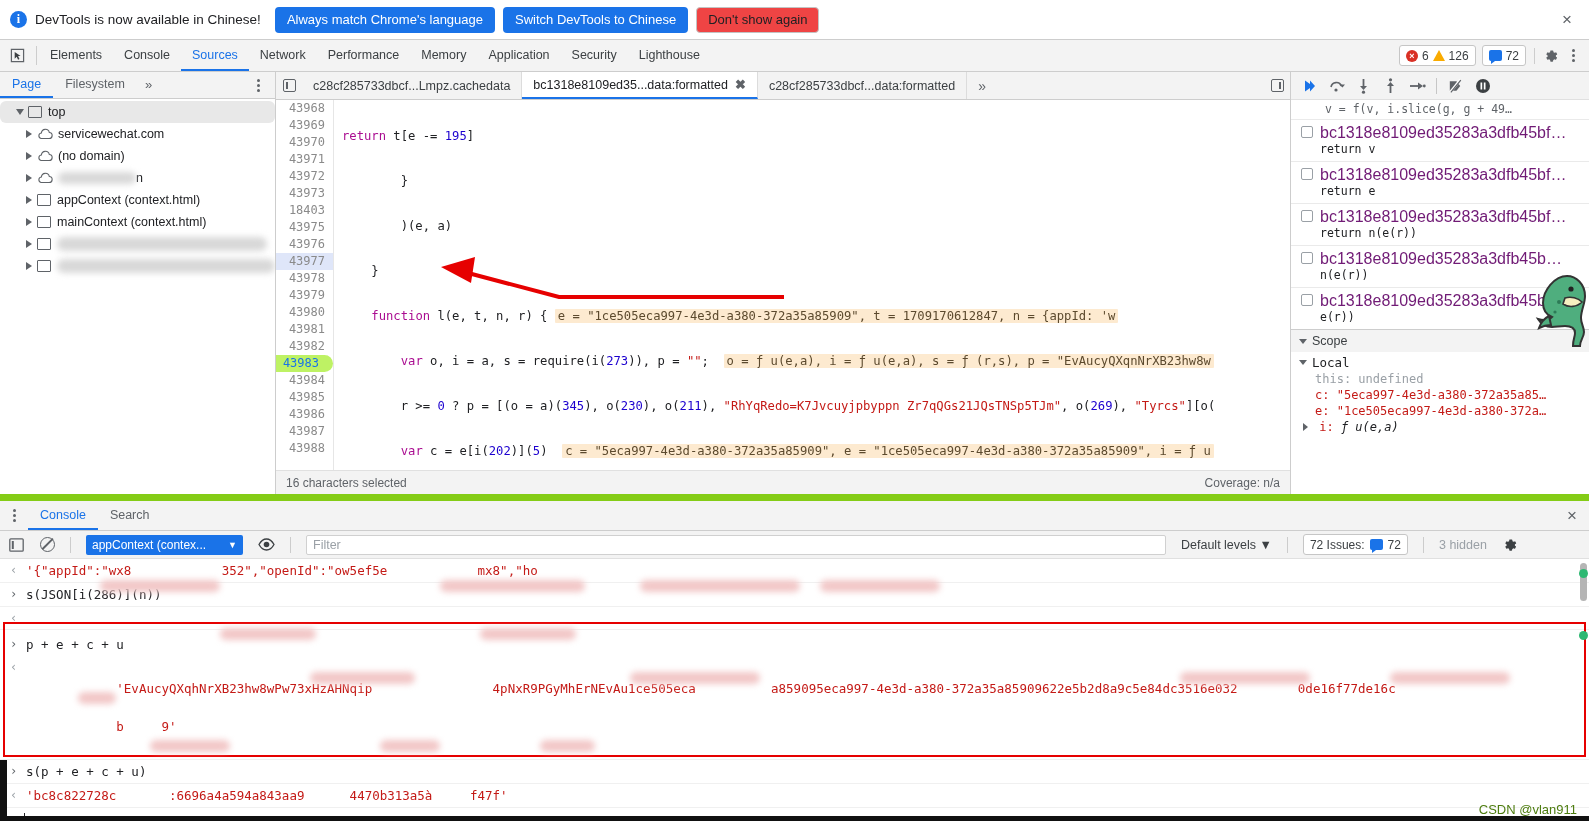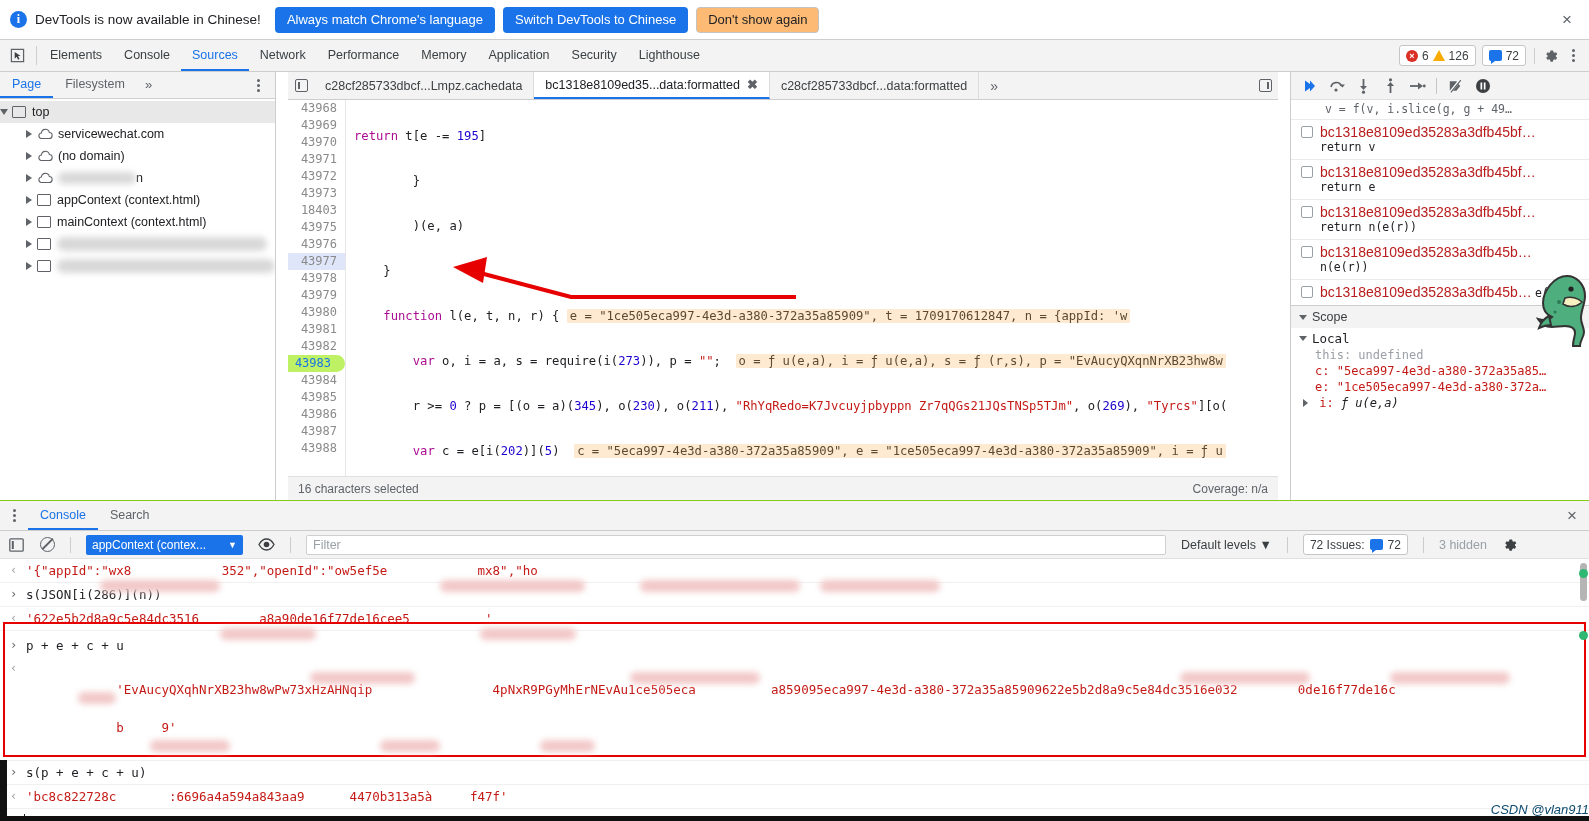--- a/index.html
+++ b/index.html
@@ -26,21 +26,21 @@
     display: flex; align-items: center; justify-content: center;
     font-family: "Liberation Serif", serif; flex: none;
   }
   .infobar-text { font-size: 13.5px; color: #202124; margin-right: 6px; white-space: nowrap; }
   .ibtn {
     height: 26px; padding: 0 11px; border-radius: 4px;
     font-size: 13px; display: flex; align-items: center;
     white-space: nowrap; cursor: pointer; border: 1px solid transparent;
   }
   .ibtn.primary { background: #1a73e8; color: #fff; font-weight: 500; }
-  .ibtn.ghost { background: #fdba74; color: #202124; border: 1px solid #c3c3c3; }
+  .ibtn.ghost { background: #ef4444; color: #202124; border: 1px solid #c3c3c3; }
   .infobar-close {
     margin-left: auto; width: 24px; height: 24px; display: flex;
     align-items: center; justify-content: center;
     font-size: 17px; color: #5f6368; cursor: pointer;
   }
 
   
   .maintoolbar {
     height: 32px; display: flex; align-items: stretch;
     border-bottom: 1px solid #cdcdcd; background: #f3f3f3;
@@ -79,21 +79,21 @@
     border-left: 4px solid #1a73e8; border-bottom: 3px solid transparent; border-top: 0;
   }
   .gear {
     width: 16px; height: 16px; cursor: pointer; display: flex;
     align-items: center; justify-content: center;
   }
   .dots-v { width: 16px; display: flex; flex-direction: column; align-items: center; gap: 2px; cursor: pointer; }
   .dots-v i { width: 3px; height: 3px; border-radius: 50%; background: #5f6368; display: block; }
 
   
-  .sources { display: flex; height: 429px; border-bottom: 1px solid #84cc16; gap: 12px; }
+  .sources { display: flex; height: 429px; border-bottom: 7px solid #84cc16; }
 
   
   .navigator { width: 276px; border-right: 1px solid #cdcdcd; display: flex; flex-direction: column; background: #fff; }
   .nav-tabs { height: 27px; display: flex; align-items: stretch; border-bottom: 1px solid #cdcdcd; background: #f3f3f3; }
   .ntab {
     padding: 0 12px; display: flex; align-items: center; font-size: 12.5px;
     color: #5f6368; cursor: pointer; border-bottom: 2px solid transparent;
   }
   .ntab.sel { color: #1a73e8; border-bottom-color: #1a73e8; }
   .ntab.more { font-size: 13px; padding: 0 8px; color: #5f6368; }
@@ -161,21 +161,21 @@
   
   .debugger { width: 299px; border-left: 1px solid #cdcdcd; display: flex; flex-direction: column; background: #fff; }
   .dbg-toolbar { height: 28px; display: flex; align-items: center; gap: 10px; padding: 0 10px; background: #f3f3f3; border-bottom: 1px solid #e0e0e0; }
   .dbg-ico { width: 17px; height: 17px; display: flex; align-items: center; justify-content: center; cursor: pointer; }
   .dbg-sep { width: 1px; height: 16px; background: #c6c6c6; }
   .bp-list { overflow: hidden; }
   .bp-partial { font-family: "DejaVu Sans Mono", monospace; font-size: 11.5px; color: #5f6368; padding: 2px 0 3px 34px; white-space: nowrap; overflow: hidden; }
   .bp-item { display: flex; gap: 7px; padding: 4px 8px 5px 10px; border-top: 1px solid #eaeaea; }
   .bp-cb { width: 12px; height: 12px; border: 1px solid #9aa0a6; border-radius: 2px; flex: none; margin-top: 2px; background: #fff; cursor: pointer; }
   .bp-txt { min-width: 0; }
-  .bp-url { font-size: 14px; color: #b91c1c; white-space: nowrap; overflow: hidden; text-overflow: ellipsis; }
+  .bp-url { font-size: 16px; color: #701a75; white-space: nowrap; overflow: hidden; text-overflow: ellipsis; }
   .bp-code { font-family: "DejaVu Sans Mono", monospace; font-size: 11.5px; color: #202124; white-space: nowrap; overflow: hidden; }
   .sec-head { display: flex; align-items: center; gap: 5px; padding: 4px 8px; border-top: 1px solid #cdcdcd; background: #f3f3f3; font-size: 12.5px; color: #3c4043; cursor: pointer; }
   .sec-sub { display: flex; align-items: center; gap: 5px; padding: 3px 8px 1px 8px; font-size: 12.5px; font-family: "DejaVu Sans Mono", monospace; color: #202124; }
   .caret-d { width: 0; height: 0; border-left: 4px solid transparent; border-right: 4px solid transparent; border-top: 5px solid #5f6368; }
   .caret-r { width: 0; height: 0; border-top: 4px solid transparent; border-bottom: 4px solid transparent; border-left: 5px solid #5f6368; }
   .scope-row { font-family: "DejaVu Sans Mono", monospace; font-size: 12px; padding: 1px 8px 1px 24px; white-space: nowrap; overflow: hidden; }
   .sname { color: #c41a16; }
   .sname.dim { color: #9aa0a6; }
   .sval { color: #c41a16; }
   .sval.und { color: #9aa0a6; }
@@ -219,21 +219,21 @@
   .cinput { color: #202124; white-space: pre; }
   .coutput { color: #c41a16; white-space: pre-wrap; word-break: break-all; }
   .highlight-box { position: absolute; border: 2px solid #e60000; left: 3px; right: 3px; pointer-events: none; }
   .prompt-row { display: flex; align-items: center; gap: 6px; padding: 5px 8px 4px 10px; }
   .prompt-arrow { color: #4a90e2; font-size: 13px; }
   .caret-bar { width: 1px; height: 15px; background: #202124; }
 
   .scroll-thumb { position: absolute; right: 2px; width: 7px; border-radius: 4px; background: #b5b5b5; }
   .green-mark { position: absolute; right: 1px; width: 9px; height: 9px; border-radius: 50%; background: #2eb872; }
 
-  .watermark { position: absolute; right: 0; bottom: 4px; font-size: 13px; color: #0c4a6e; font-family: "Liberation Sans", sans-serif; font-style: italic; }
+  .watermark { position: absolute; right: 12px; bottom: 4px; font-size: 13px; color: #4d7c0f; font-family: "Liberation Sans", sans-serif; }
   .bottom-black { position: absolute; left: 0; bottom: 0; width: 1589px; height: 5px; background: #111; }
   .left-black { position: absolute; left: 0; top: 760px; width: 7px; height: 61px; background: #111; }
 </style>
 </head>
 <body>
 
 <div id="app">
 
   <div class="infobar">
     <div class="info-icon">i</div>
@@ -298,21 +298,21 @@
         <div class="ntab more">»</div>
         <div class="nav-menu">
           <span class="dots-v">
               <i></i>
               <i></i>
               <i></i>
             </span>
         </div>
       </div>
       <div class="tree">
-        <div class="trow sel" style="padding-left:0;">
+        <div class="trow sel" style="padding-left:16px;border-radius:6px;">
           <span class="tri open"></span>
           <span class="frame-ico"></span>
           <span class="tlabel">top</span>
         </div>
         <div class="trow" style="padding-left:26px;">
           <span class="tri"></span>
           <span class="cloud-ico">
             <svg width="16" height="12" viewBox="0 0 16 12">
                 <path d="M4 10.5h8a3 3 0 0 0 .3-6A4 4 0 0 0 4.4 5 2.8 2.8 0 0 0 4 10.5z" fill="none" stroke="#5f6368" stroke-width="1.1"></path>
               </svg>
@@ -636,21 +636,20 @@
           <span class="coutput">'{"appId":"wx8            352","openId":"ow5ef5e            mx8","ho</span>
         </div>
 
         <div class="crow">
           <span class="carrow-in">›</span>
           <span class="cinput">s(JSON[i(286)](n))</span>
         </div>
 
         <div class="crow">
           <span class="carrow-out">‹</span>
-          <span class="coutput">'622e5b2d8a9c5e84dc3516        a8a90de16f77de16cee5          '</span>
         </div>
 
         <div class="crow" style="border-bottom:none;padding-top:7px;">
           <span class="carrow-in">›</span>
           <span class="cinput">p + e + c + u</span>
         </div>
 
         <div class="crow">
           <span class="carrow-out">‹</span>
           <span class="coutput" style="line-height:19px;">

